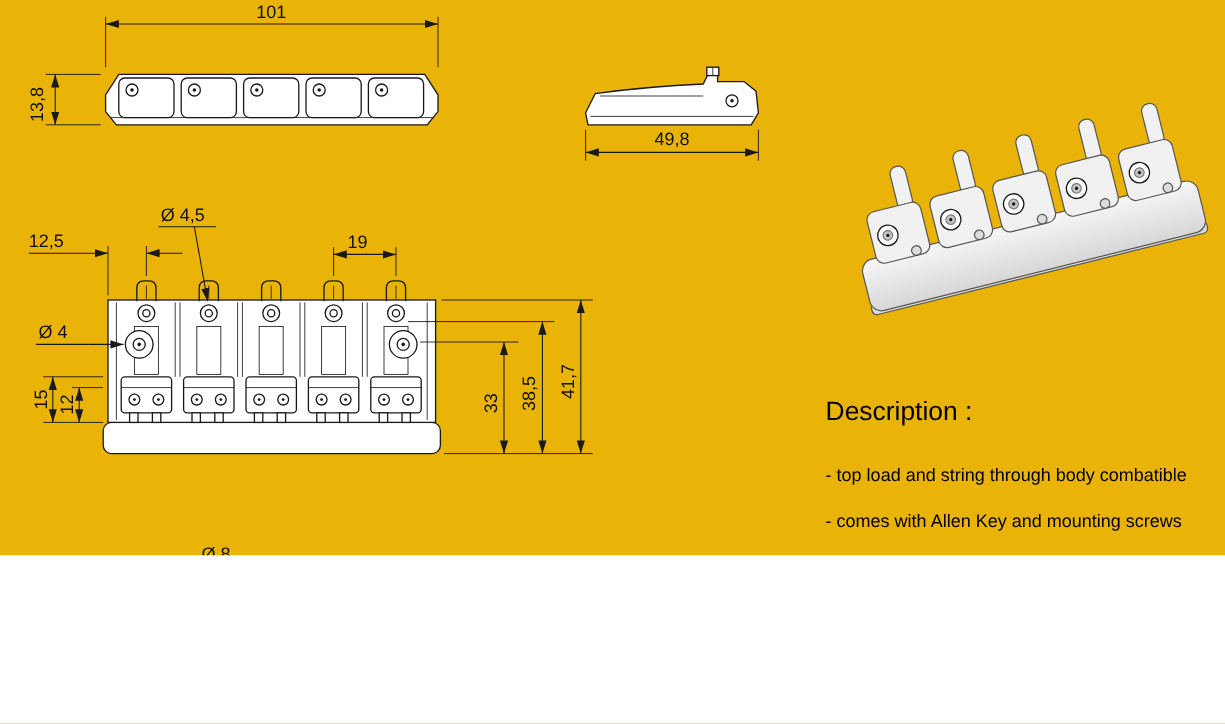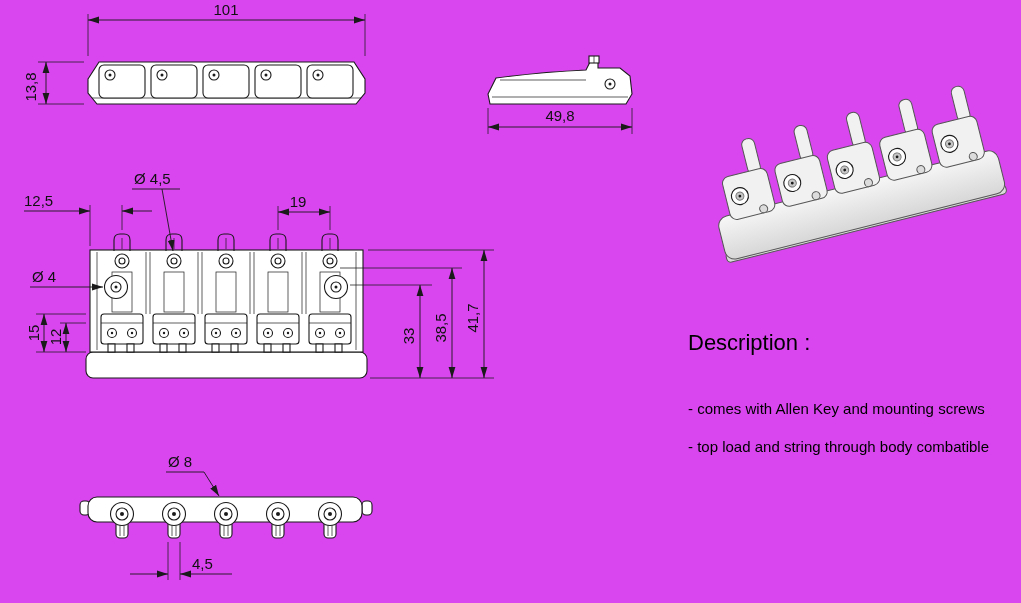--- a/index.html
+++ b/index.html
@@ -1,29 +1,29 @@
 <!DOCTYPE html>
 <html><head>
 <meta charset="utf-8">
 <style>
   html,body{margin:0;padding:0;background:#fff;}
-  #page{position:relative;width:1021px;height:603px;background:#d946ef;overflow:hidden;
+  #page{position:relative;width:1021px;height:463px;background:#eab308;overflow:hidden;
         font-family:"Liberation Sans",sans-serif;}
   svg{position:absolute;left:0;top:0;}
   .ln{stroke:#1a1a1a;stroke-width:1.1;fill:none;}
   .fw{fill:#fff;stroke:#1a1a1a;stroke-width:1.1;}
   .thin{stroke:#1a1a1a;stroke-width:0.7;fill:none;}
   .dim{stroke:#1a1a1a;stroke-width:0.9;fill:none;}
   .ext{stroke:#1a1a1a;stroke-width:0.75;fill:none;}
   .dot{fill:#1a1a1a;stroke:none;}
   text.d{font:15px "Liberation Sans",sans-serif;fill:#111;}
   .m3{fill:#f1f1f1;stroke:#555;stroke-width:1;}
   .m3d{fill:#dcdcdc;stroke:#555;stroke-width:1;}
   #desc{position:absolute;left:688px;top:330px;width:330px;color:#000;}
-  #desc .title{font-size:22px;margin-bottom:42px;}
+  #desc .title{font-size:22px;margin-bottom:30px;}
   #desc .item{font-size:15px;line-height:1.4;margin-bottom:17px;padding-left:10px;text-indent:-10px;}
 </style>
 </head>
 <body>
 
 <div id="page">
 
 <svg width="1021" height="603" viewBox="0 0 1021 603">
   <defs>
     <marker id="aE" markerWidth="12" markerHeight="10" refX="11" refY="5" orient="auto" markerUnits="userSpaceOnUse">
@@ -321,17 +321,17 @@
     <line class="ext" x1="168" y1="542" x2="168" y2="580"></line>
     <line class="ext" x1="180" y1="542" x2="180" y2="580"></line>
     <line class="dim" x1="130" y1="574" x2="168" y2="574" marker-end="url(#aE)"></line>
     <line class="dim" x1="180" y1="574" x2="232" y2="574" marker-start="url(#aS)"></line>
     <text class="d" x="192" y="569">4,5</text>
   </g>
 </svg>
 
 <div id="desc">
   <div class="title">Description :</div>
+  <div class="item">- top load and string through body combatible</div>
   <div class="item">- comes with Allen Key and mounting screws</div>
-  <div class="item">- top load and string through body combatible</div>
 </div>
 
 </div>
 
 </body></html>

